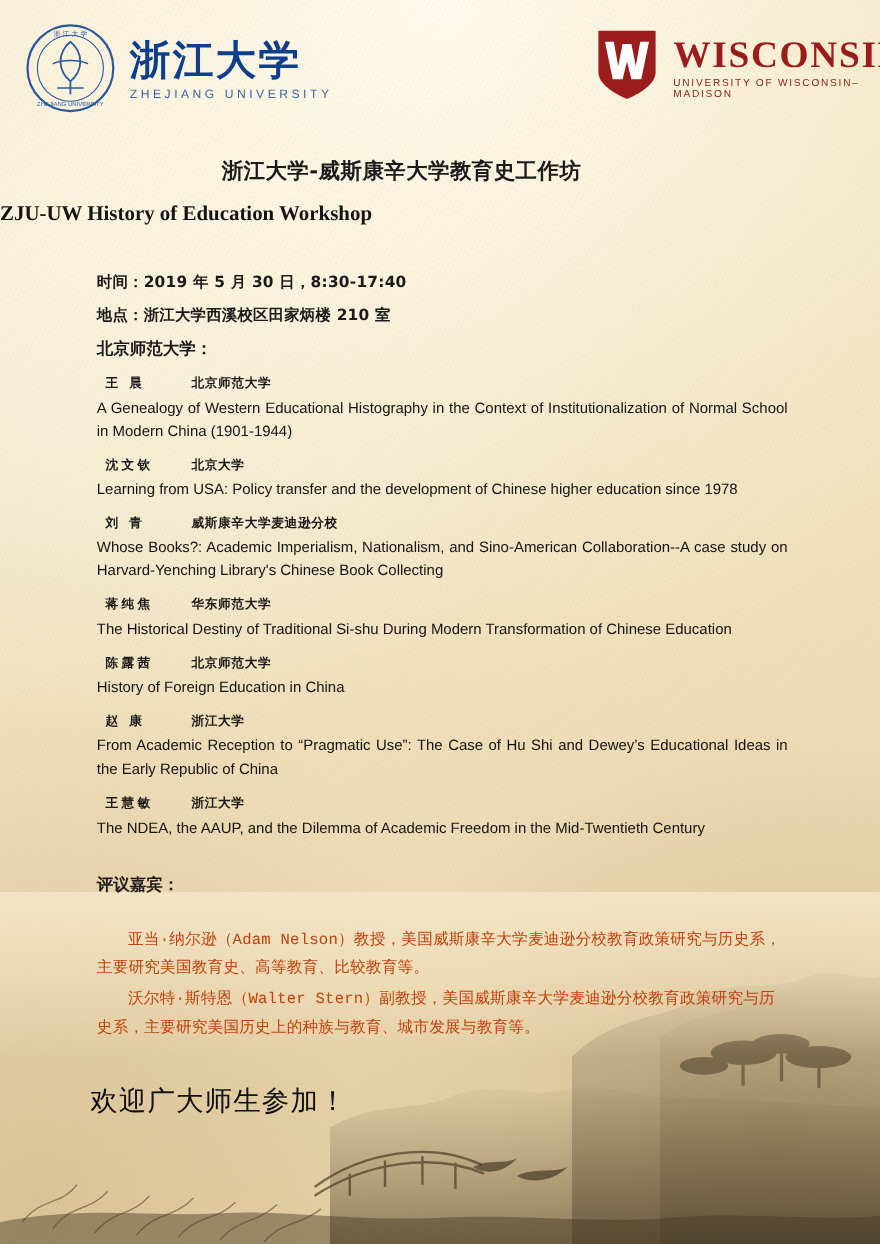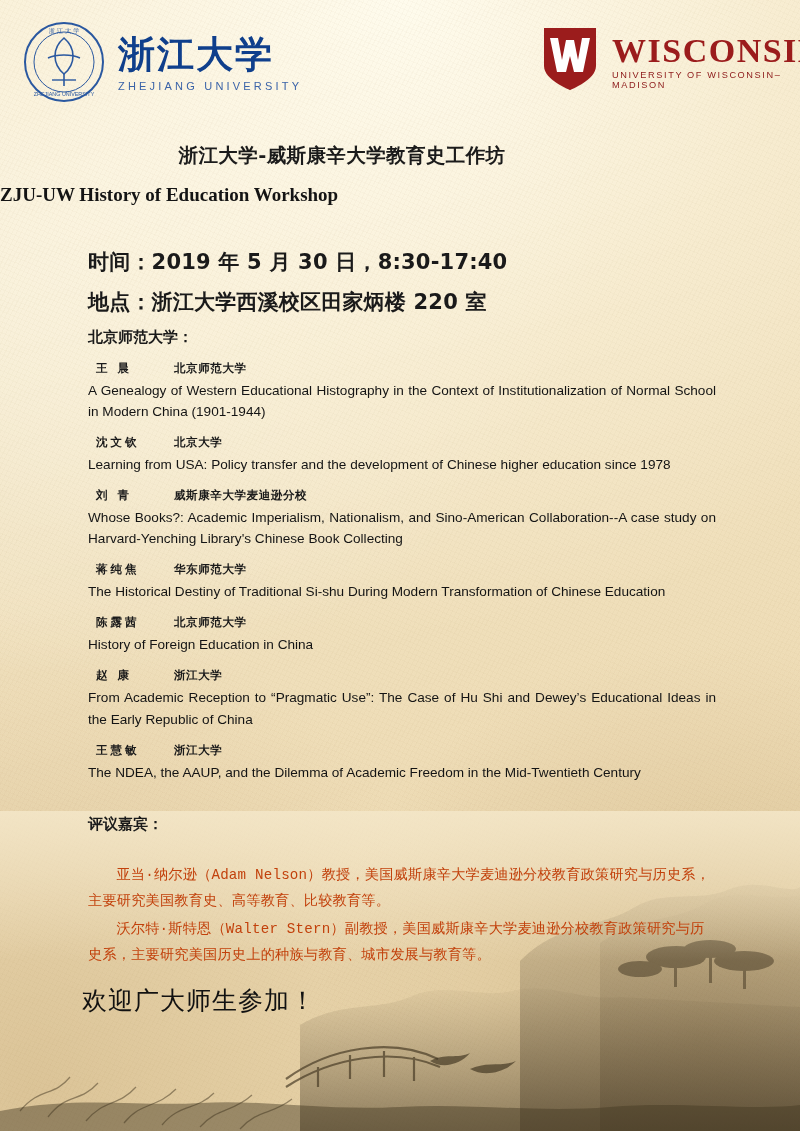--- a/index.html
+++ b/index.html
@@ -35,34 +35,35 @@
   .wisc-logo { position:absolute; left:540px; top:22px; width:248px; height:80px; }
   
   .title-cn {
     position:absolute; top:142px; left:0; width:684px;
     text-align:center;
     font-family:"DejaVu Sans", sans-serif;
     font-weight:bold;
     font-size:19.5px;
     letter-spacing:.4px;
     color:#1b1b1b;
+    padding-left:23px;
   }
   .title-en {
     position:absolute; top:184px; left:0; width:800px;
     text-align:left;
     font-family:"Liberation Serif", serif;
     font-weight:bold;
     font-size:19px;
     color:#141414;
   }
   
   .body-block { position:absolute; left:88px; top:248px; width:628px; }
   .meta-line {
     font-family:"DejaVu Sans", sans-serif;
-    font-size:21px;
+    font-size:14px;
     color:#1a1a1a;
     margin-bottom:12px;
     letter-spacing:.2px;
   }
   .meta-line.b { font-weight:bold; }
   .section-label {
     font-family:"DejaVu Sans", sans-serif;
     font-size:15px;
     font-weight:bold;
     color:#1a1a1a;
@@ -240,21 +241,21 @@
     </div>
   </div>
 </div>
 
 <div class="title-cn">浙江大学-威斯康辛大学教育史工作坊</div>
 <div class="title-en">ZJU-UW History of Education Workshop</div>
 
 <div class="body-block">
 
   <div class="meta-line b">时间：2019 年 5 月 30 日，8:30-17:40</div>
-  <div class="meta-line b">地点：浙江大学西溪校区田家炳楼 220 室</div>
+  <div class="meta-line b">地点：浙江大学西溪校区田家炳楼 210 室</div>
   <div class="section-label">北京师范大学：</div>
 
   <div class="talk">
     <div class="talk-head">
       <span class="sp-name">王 晨</span><span class="sp-aff">北京师范大学</span>
     </div>
     <div class="talk-title">A Genealogy of Western Educational Histography in the Context of Institutionalization of Normal School in Modern China (1901-1944)</div>
   </div>
 
   <div class="talk">

